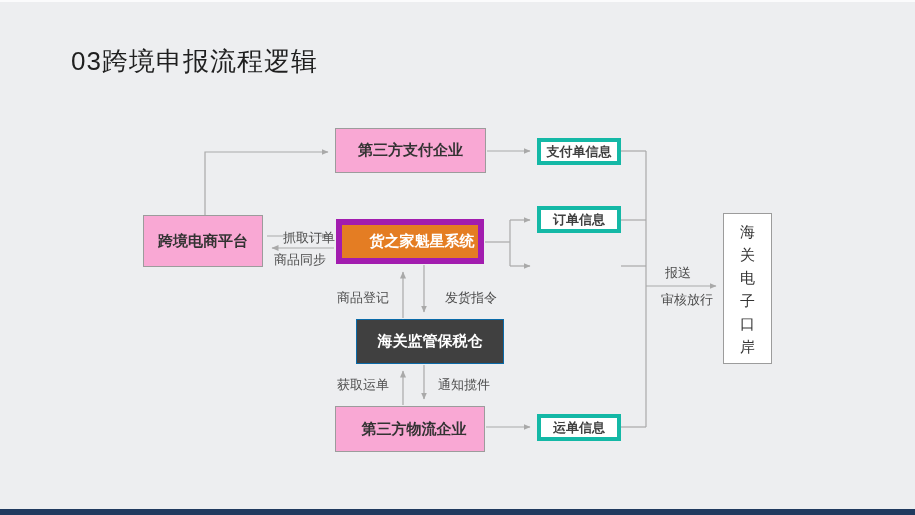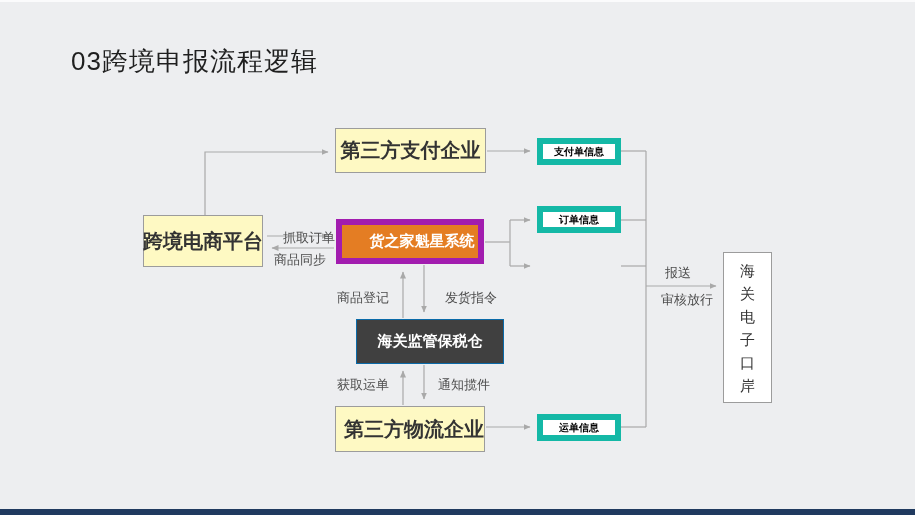--- a/index.html
+++ b/index.html
@@ -39,31 +39,31 @@
   .node {
     position: absolute;
     display: flex;
     align-items: center;
     justify-content: center;
     box-sizing: border-box;
     text-align: center;
     white-space: nowrap;
   }
   .box-white {
-    background: #fef9c3;
+    background: #f9a8d4;
     border: 1px solid #9c9c9c;
     color: #333333;
-    font-size: 20px;
+    font-size: 15px;
     font-weight: 600;
   }
   .box-info {
     background: #ffffff;
-    border: 6px solid #14b8a6;
-    color: #000000;
-    font-size: 10px;
+    border: 4px solid #14b8a6;
+    color: #404040;
+    font-size: 13px;
     font-weight: 600;
   }
   .box-orange {
     background: #e47d23;
     border: 6px solid #a21caf;
     color: #ffffff;
     font-size: 15px;
     font-weight: 600;
     padding-left: 24px;
   }
@@ -74,21 +74,20 @@
     font-size: 15px;
     font-weight: 600;
     margin-left: 20px;
   }
   .box-vertical {
     background: #ffffff;
     border: 1px solid #9c9c9c;
     color: #333333;
     font-size: 15px;
     font-weight: 500;
-    margin-top: 39px;
   }
   .box-vertical .vtext {
     width: 16px;
     line-height: 23px;
     white-space: normal;
     word-break: break-all;
     text-align: center;
   }
   .edge-label {
     position: absolute;

